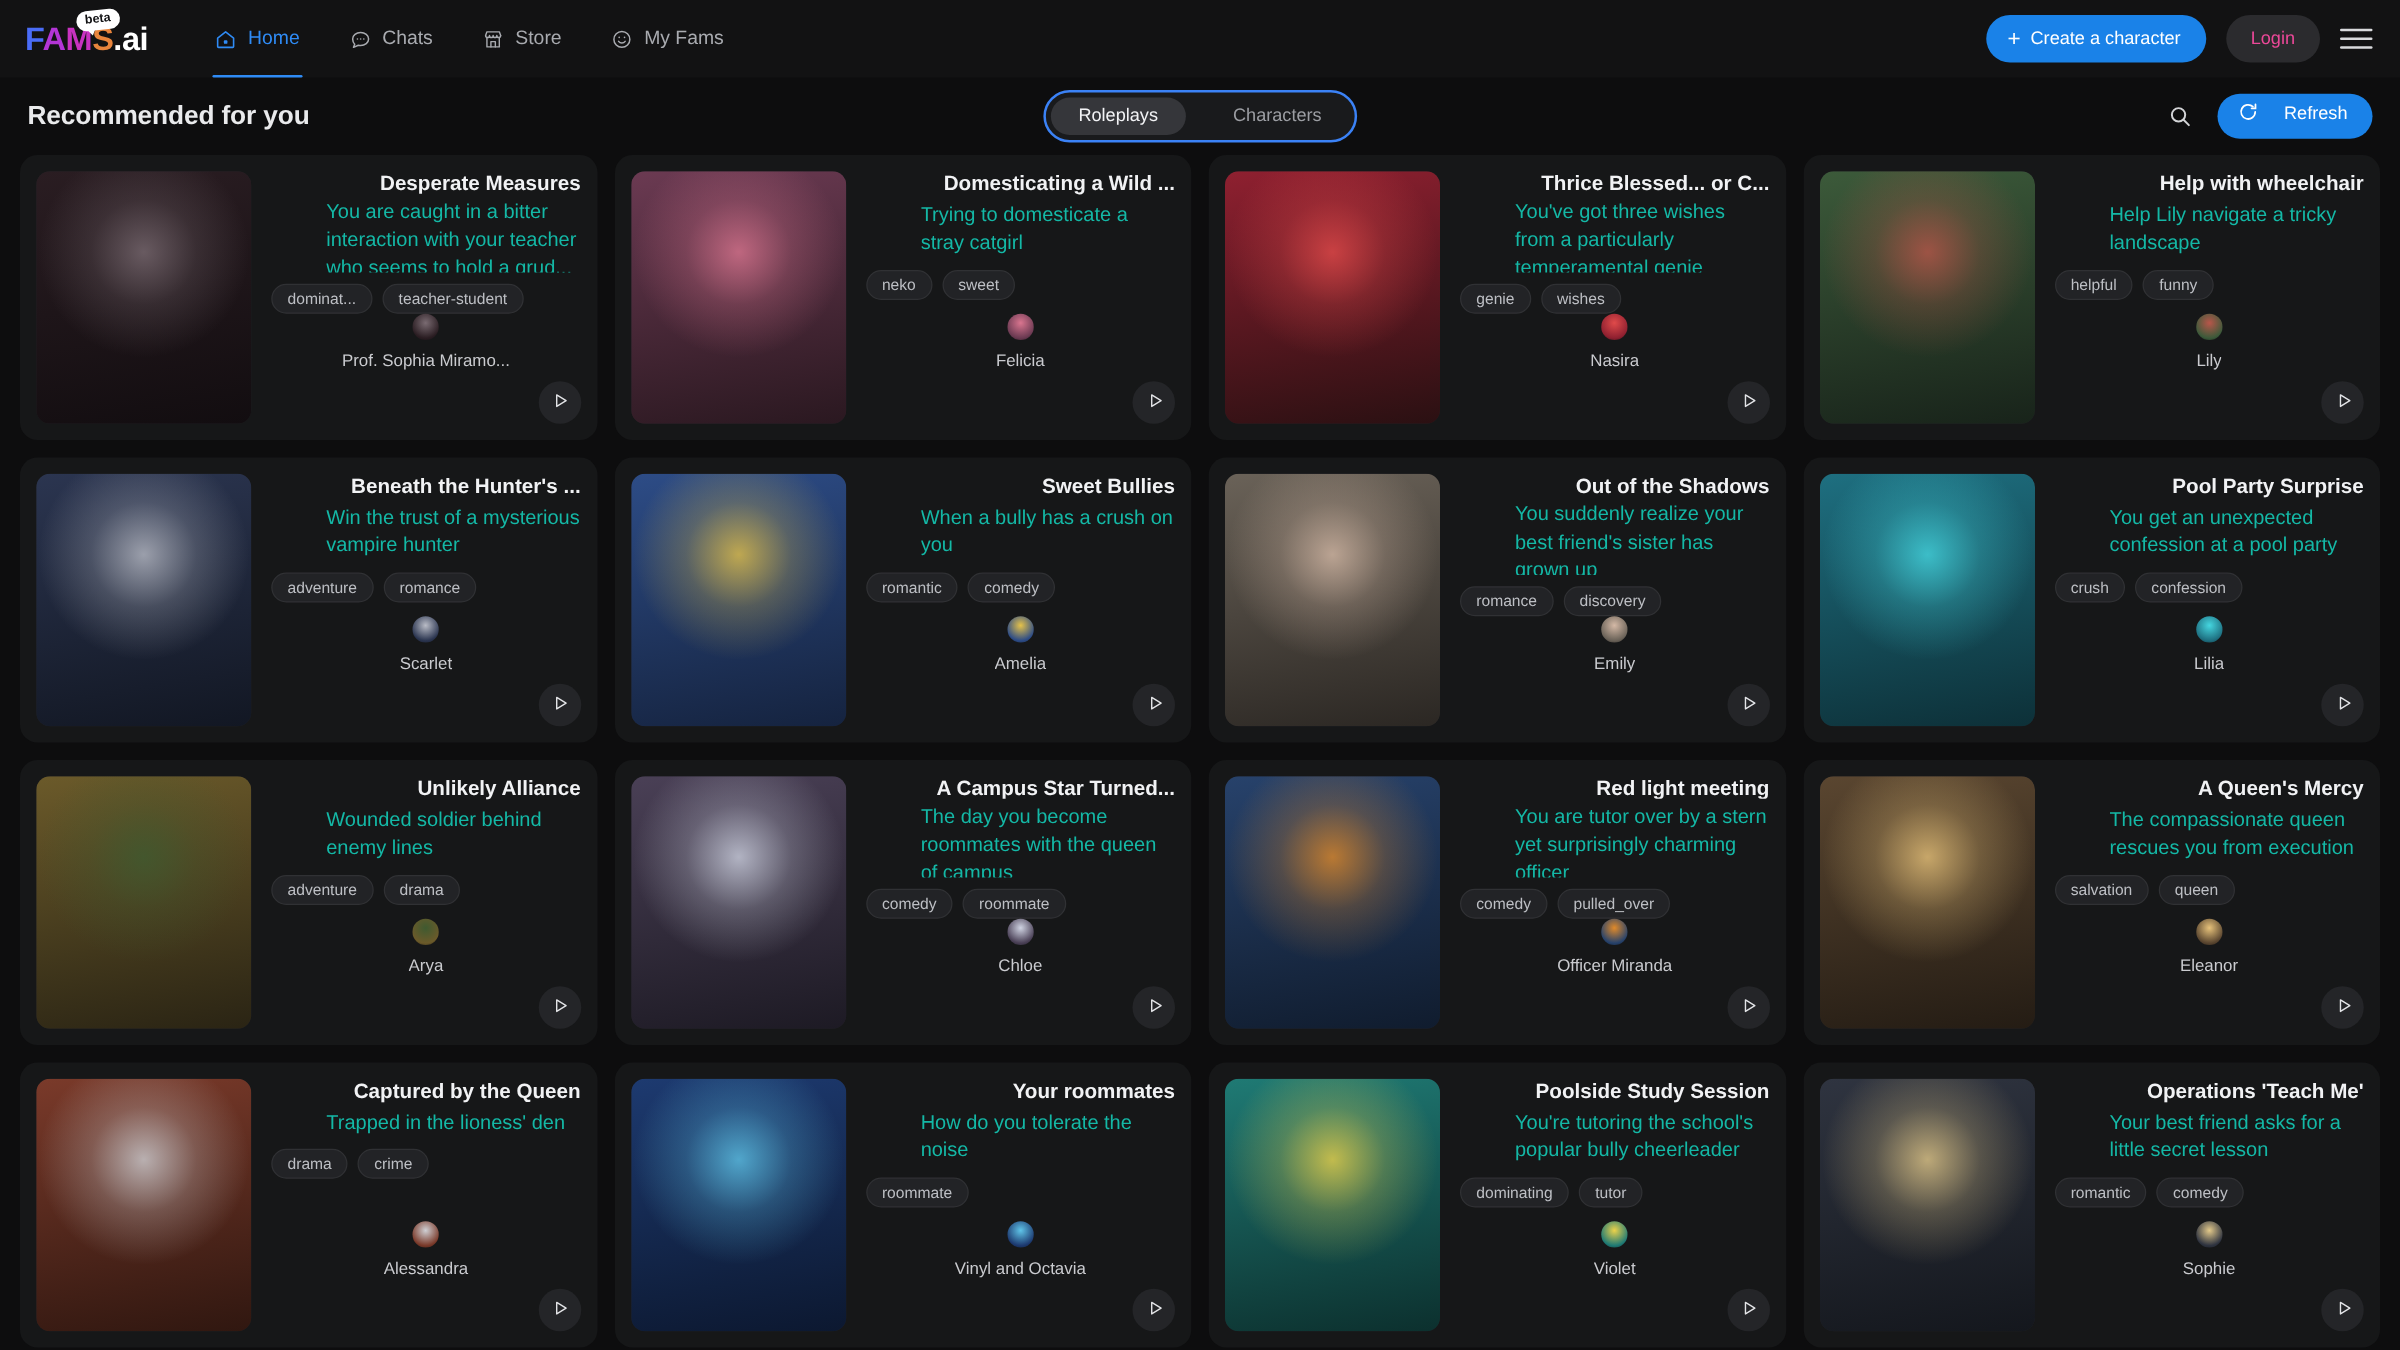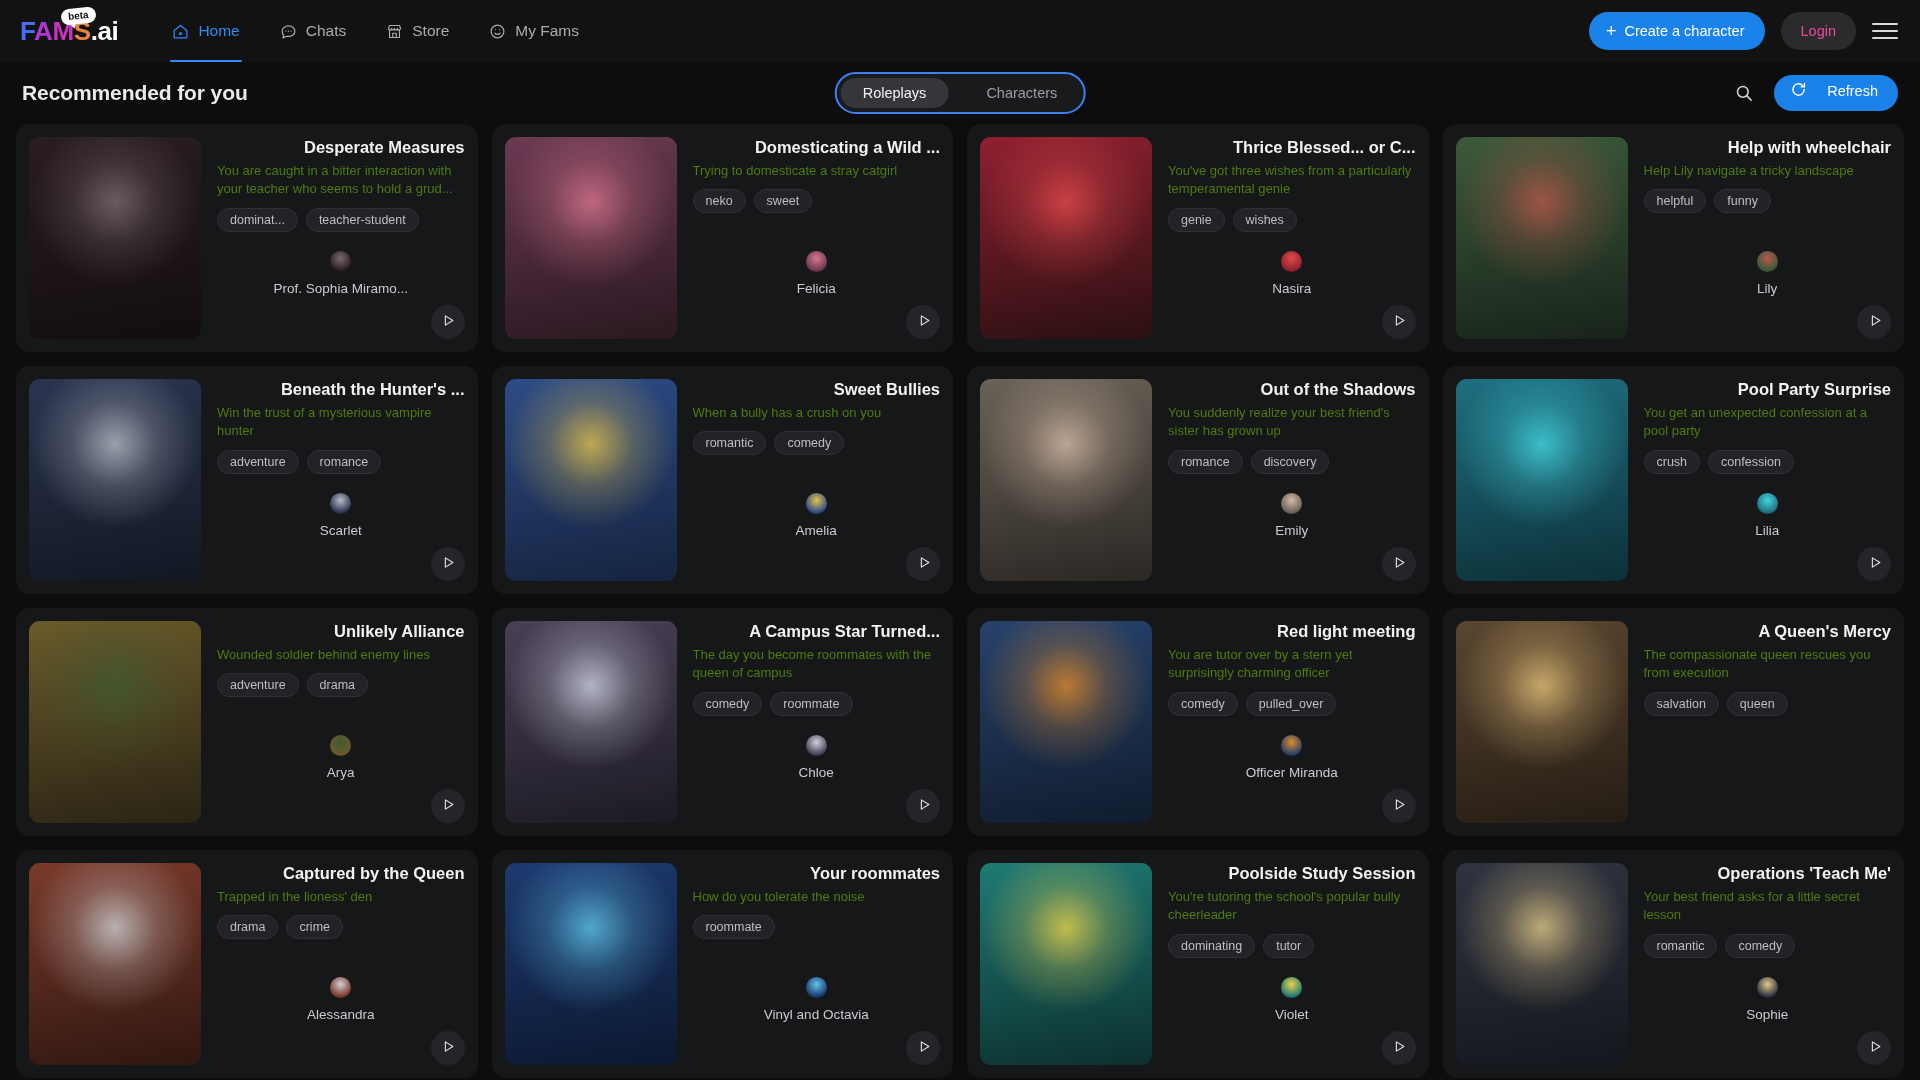--- a/index.html
+++ b/index.html
@@ -139,23 +139,23 @@
     background: #202124;
   }
   .card-thumb .art { position: absolute; inset: 0; }
   .card-body { flex: 1 1 auto; min-width: 0; display: flex; flex-direction: column; position: relative; }
   .card-title {
     font-size: 16.5px; font-weight: 700; color: #f1f2f4;
     line-height: 1.25; margin-bottom: 4px;
     white-space: nowrap; overflow: hidden; text-overflow: ellipsis; text-align: right;
   }
   .card-desc {
-    font-size: 13px; color: #4d7c0f; line-height: 1.42;
+    font-size: 16px; color: #14b8a6; line-height: 1.42;
     display: -webkit-box; -webkit-line-clamp: 3; -webkit-box-orient: vertical;
-    overflow: hidden; margin-bottom: 9px;
+    overflow: hidden; margin-bottom: 9px; margin-left: 44px;
   }
   .tags { display: flex; flex-wrap: wrap; gap: 8px; }
   .tag {
     background: #222326; color: #bdbfc4;
     border: 1px solid #303134;
     border-radius: 999px; padding: 4px 12px;
     font-size: 12.5px; white-space: nowrap;
     max-width: 130px; overflow: hidden; text-overflow: ellipsis;
   }
   .card-footer {
@@ -546,20 +546,29 @@
     radial-gradient(circle at 50% 32%, #e7c27acc 0%, #e7c27a44 26%, transparent 52%),
     linear-gradient(170deg, #5a4630 0%, #241c14 100%);"></div>
     </div>
     <div class="card-body">
       <div class="card-title">A Queen's Mercy</div>
       <div class="card-desc">The compassionate queen rescues you from execution</div>
       <div class="tags">
         <span class="tag">salvation</span>
           <span class="tag">queen</span>
       </div>
+      <div class="card-footer">
+        <div class="avatar" style="background: radial-gradient(circle at 50% 35%, #e7c27a 0%, #5a4630 70%, #241c14 100%);"></div>
+        <span class="char-name">Eleanor</span>
+        <button class="play-btn">
+          <span><svg width="15" height="15" viewBox="0 0 24 24" fill="none" stroke="#e2e3e6" stroke-width="1.8" stroke-linejoin="round">
+                <path d="M7 4.6 19 12 7 19.4z"></path>
+              </svg></span>
+        </button>
+      </div>
     </div>
     </div>
     <div class="card">
     <div class="card-thumb">
       <div class="art" style="background:
     radial-gradient(circle at 50% 32%, #cfd0d4cc 0%, #cfd0d444 26%, transparent 52%),
     linear-gradient(170deg, #7a3a2a 0%, #301710 100%);"></div>
     </div>
     <div class="card-body">
       <div class="card-title">Captured by the Queen</div>

